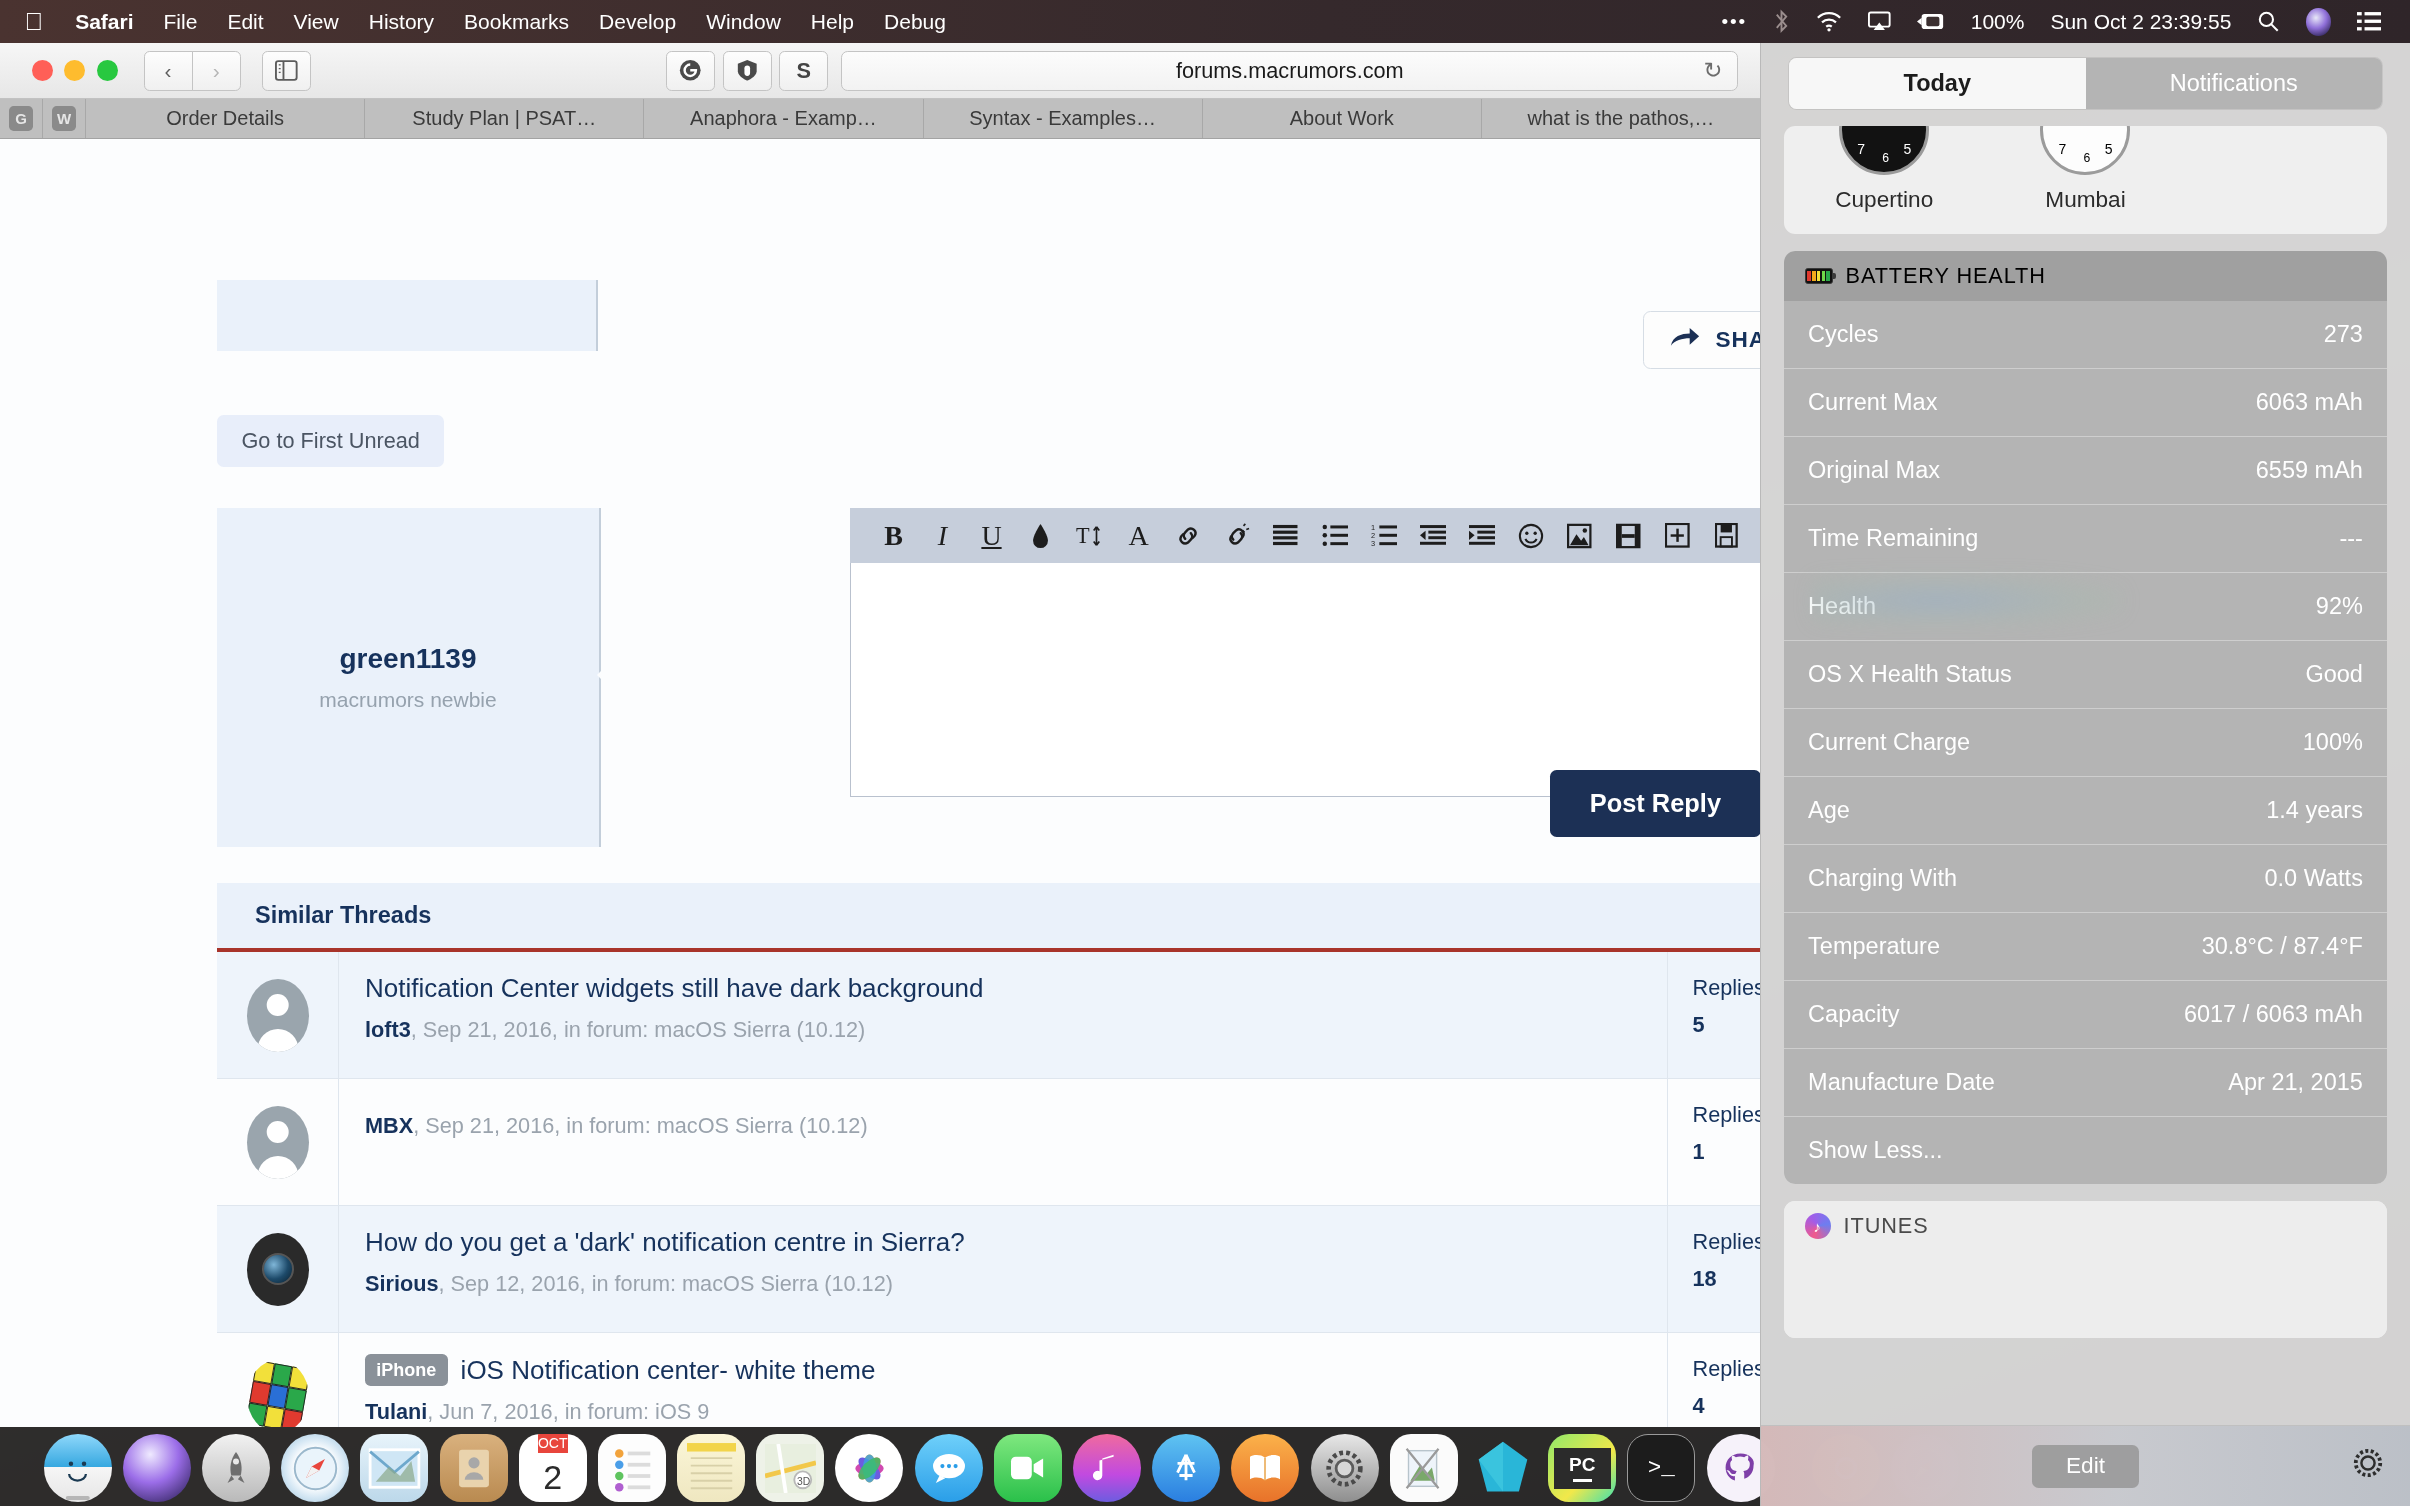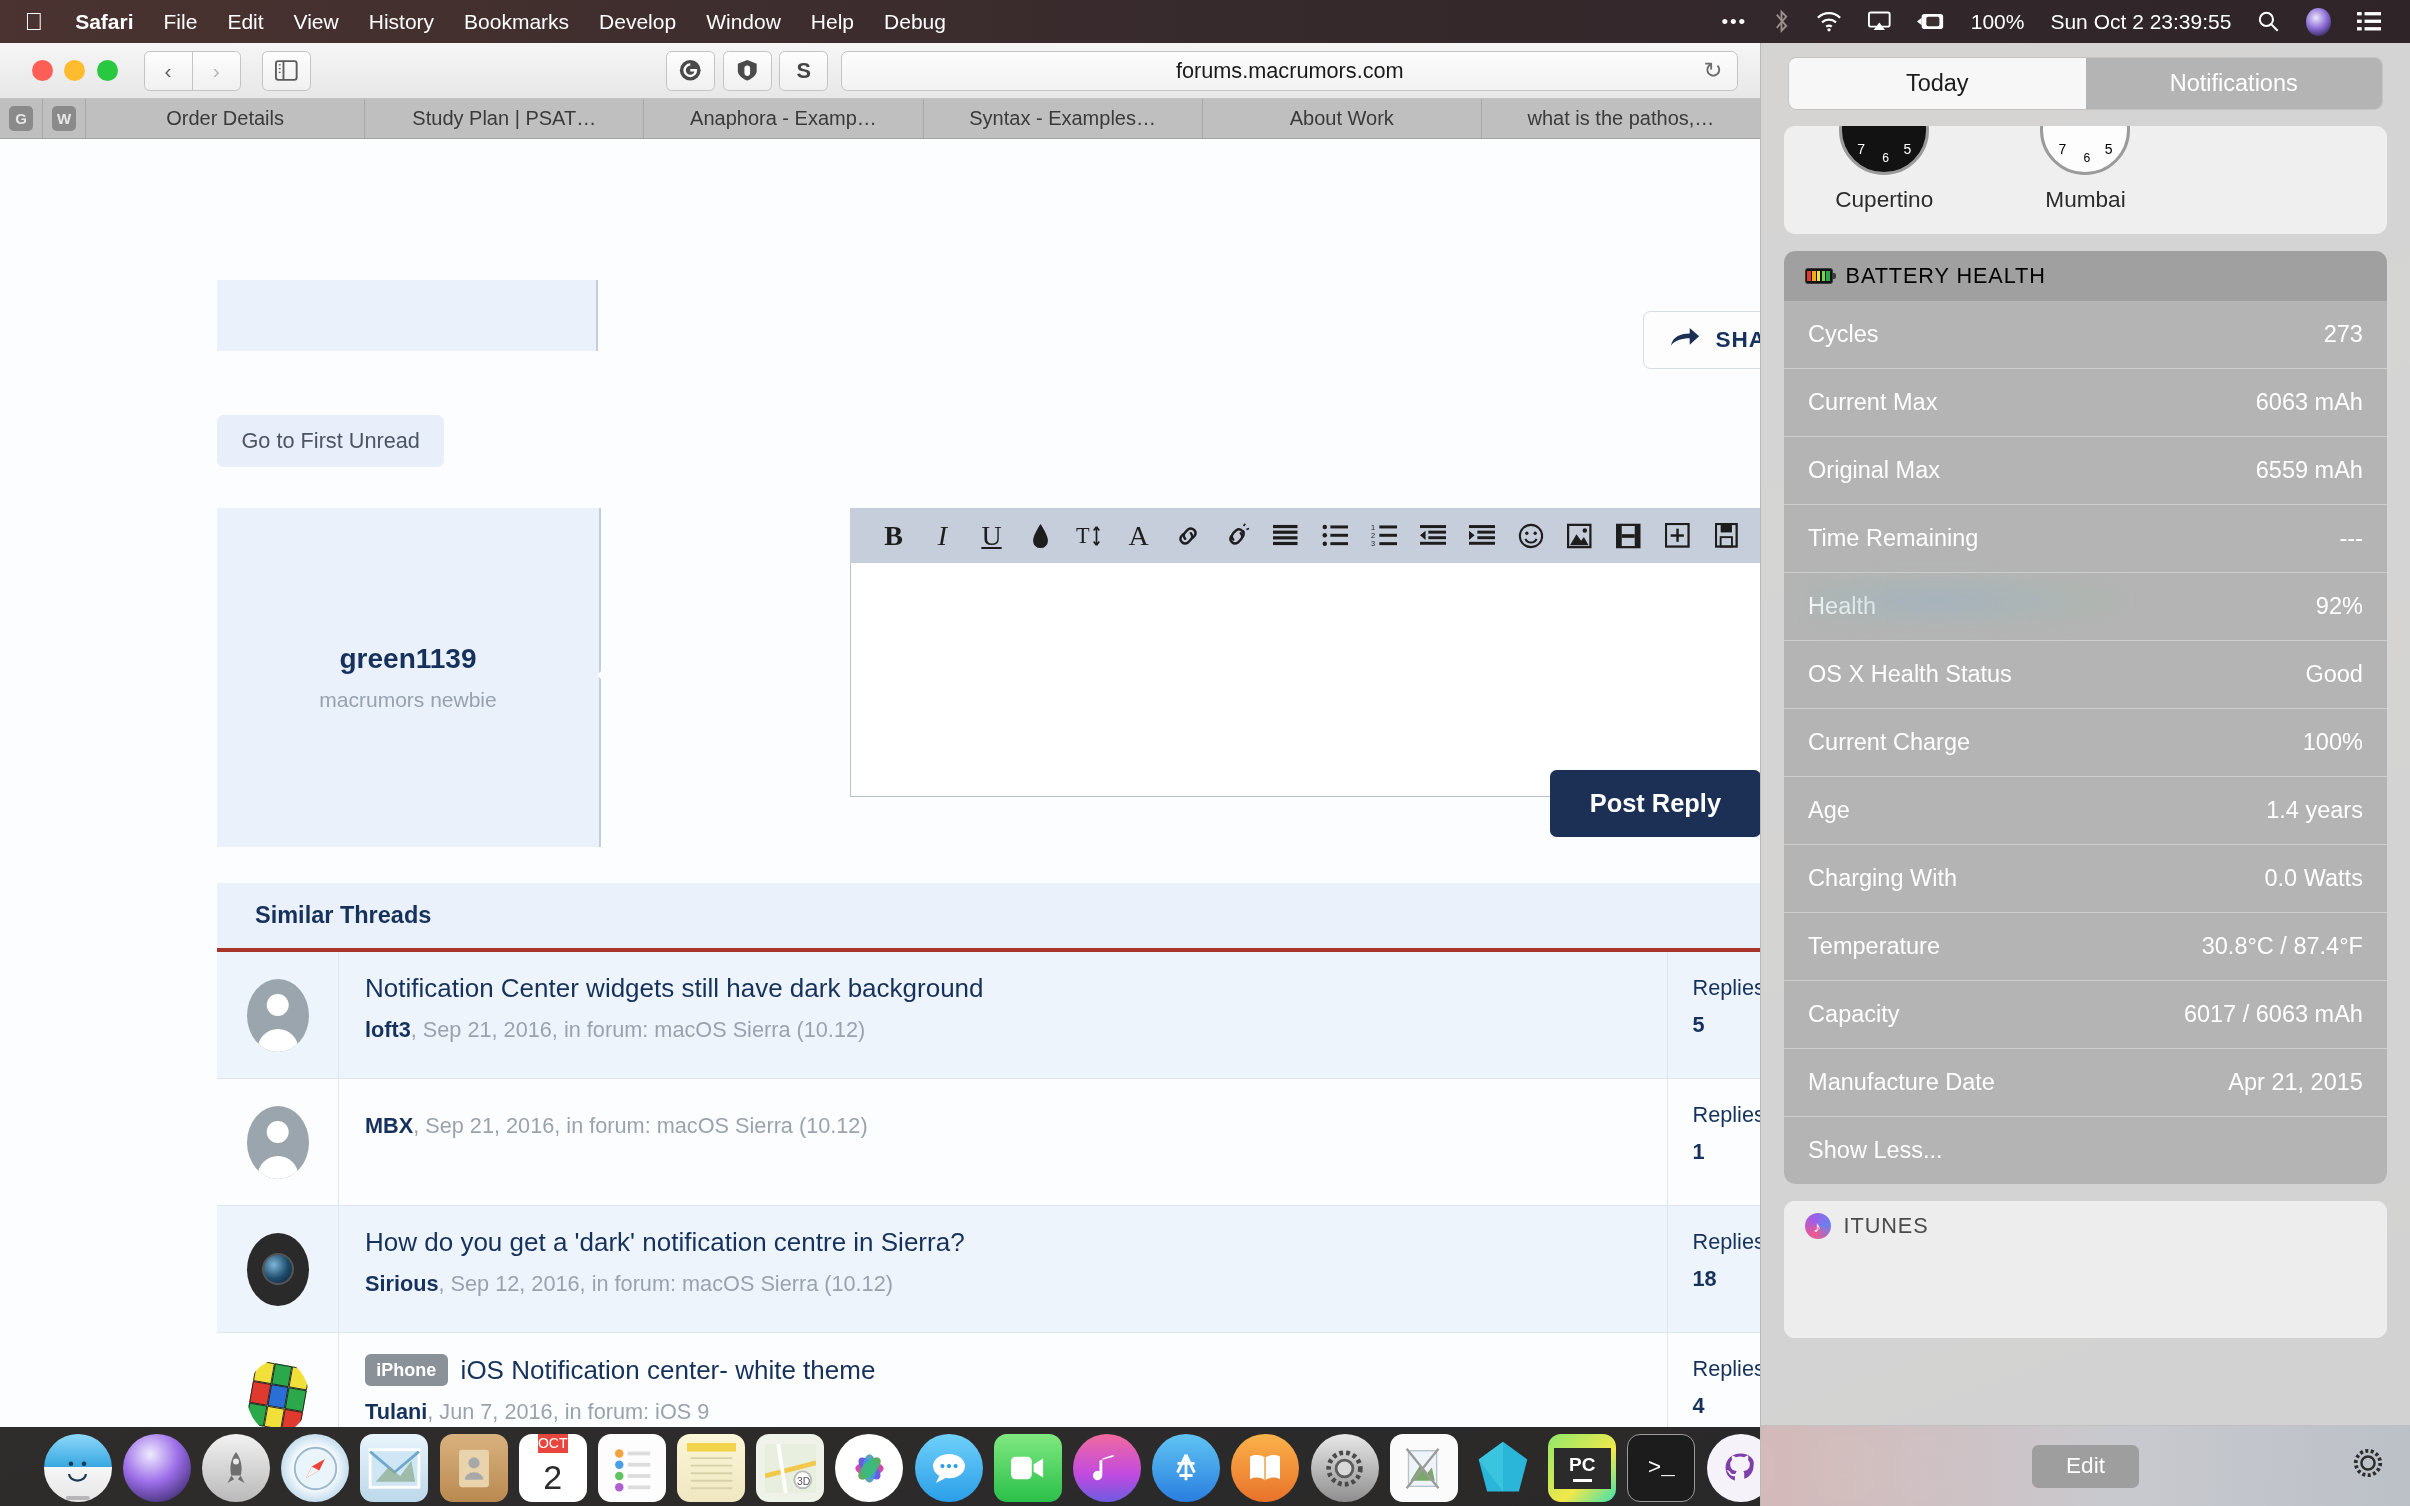--- a/index.html
+++ b/index.html
@@ -202,21 +202,21 @@
   #nc {
     position:absolute; right:0; top:43px; width:650px; height:1463px;
     background:rgba(216,216,216,0.97);
     border-left:0.9px solid #b9b9b9; z-index:50;
     display:flex; flex-direction:column;
   }
   #nc-tabs { padding:15px 28px 17px; display:flex; }
   .segctl { flex:1; display:flex; border-radius:7.5px; overflow:hidden;
             box-shadow:0 0 0 0.9px rgba(0,0,0,.08); }
   .seg { flex:1; text-align:center; font-size:23.5px; padding:12.2px 0; }
-  .seg.active { background:#f7f7f7; color:#1c1c1c; }
+  .seg.active { background:#f7f7f7; color:#1c1c1c;font-weight:bold; }
   .seg.inactive { background:#b4b4b4; color:#fff; }
 
   #nc-body { flex:1; overflow:hidden; padding:0 22.6px; }
 
   .widget { background:#efefef; border-radius:11.3px; margin-bottom:17px; overflow:hidden; }
   .wclocks { padding:0 0 21px; display:flex; gap:0; }
   .clockcell { flex:1; display:flex; flex-direction:column; align-items:center; }
   .clock {
     width:90px; height:49px; position:relative; overflow:hidden;
   }
@@ -281,21 +281,21 @@
   }
   .gear { position:absolute; right:26px; font-size:28px; color:#2d2d2d; }
 
   
   #dock {
     position:absolute; left:0; bottom:0; width:1761px; height:79px;
     background:rgba(40,40,40,0.92);
     display:flex; align-items:flex-end; padding:0 38px 3.8px; gap:0; z-index:40;
   }
   .dicon {
-    width:68px; height:68px; margin:0 5.6px; border-radius:13px;
+    width:68px; height:68px; margin:0 5.6px; border-radius:21px;
     position:relative; flex:0 0 auto;
     display:flex; align-items:center; justify-content:center;
     font-size:28px; color:#fff; overflow:hidden;
   }
   .dicon.round { border-radius:50%; }
   .dot { position:absolute; bottom:1.9px; left:50%; transform:translateX(-50%);
          width:24.5px; height:4.7px; border-radius:2.8px; background:#b6b6b6; }
   .dsep { width:1.9px; height:58px; background:rgba(255,255,255,.2); margin:0 13px 5.6px; }
   .cal { background:#fff; display:flex; flex-direction:column; }
   .cal .m { background:#e8453c; color:#fff; font-size:14px; text-align:center; line-height:19px; }

